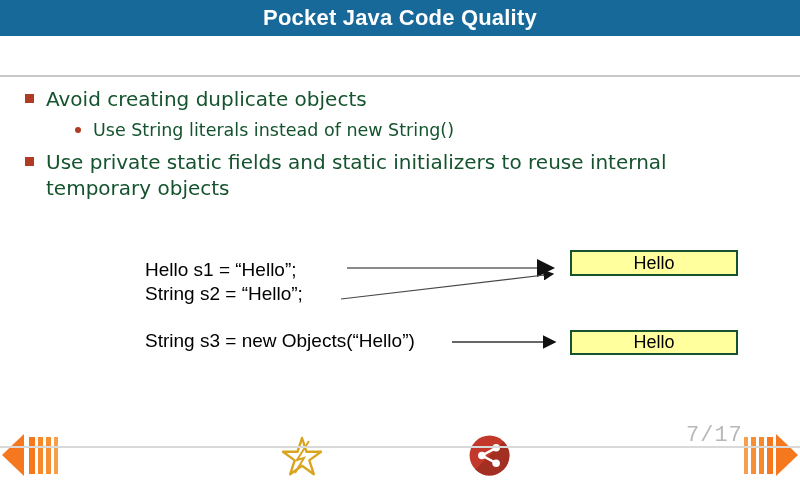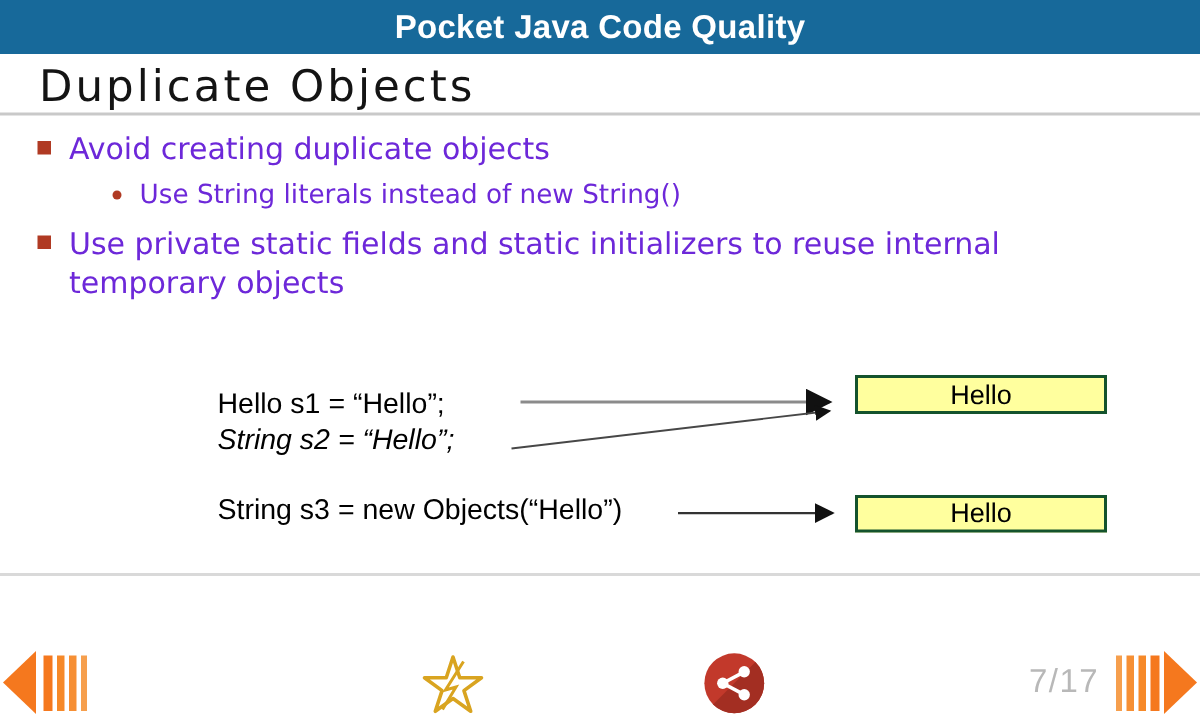--- a/index.html
+++ b/index.html
@@ -1,73 +1,72 @@
 <!DOCTYPE html>
 <html><head>
 <meta charset="utf-8">
 <style>
   * { margin:0; padding:0; box-sizing:border-box; }
   html,body { width:800px; height:480px; background:#ffffff; overflow:hidden;
               font-family:"DejaVu Sans", sans-serif; }
-  #screen { position:relative; width:800px; height:384px; background:#ffffff; }
+  #screen { position:relative; width:800px; height:448px; background:#ffffff; }
 
   
   .titlebar { position:absolute; left:0; top:0; width:800px; height:36px;
               background:#17699A; display:flex; align-items:center; justify-content:center; }
   .titlebar .apptitle { color:#ffffff; font-family:"Liberation Sans", sans-serif;
               font-size:22px; font-weight:bold; letter-spacing:0.2px; }
 
   
   .slide-title { position:absolute; left:26px; top:40px; color:#141414;
               font-size:29px; letter-spacing:2px; font-weight:normal; }
   .title-rule { position:absolute; left:0; top:75px; width:800px; height:2px; background:#c9c9c9; }
 
-  .bullets { position:absolute; left:25px; top:86px; width:740px; color:#6d28d9; }
+  .bullets { position:absolute; left:25px; top:86px; width:740px; color:#14532d; }
   .b-row   { display:flex; align-items:flex-start; }
   .b-sq    { width:9px; height:9px; background:#B03A23; margin:8px 12px 0 0; flex:0 0 auto; }
   .b-dot   { width:6px; height:6px; border-radius:50%; background:#B03A23; margin:9px 12px 0 0; flex:0 0 auto; }
   .b-text-l1 { font-size:20px; line-height:26px; }
   .b-sub     { margin:6px 0 7px 50px; }
   .b-text-l2 { font-size:17.5px; line-height:24px; }
   .b-wide    { max-width:700px; }
 
   
   .code { position:absolute; left:145px; color:#000; font-family:"Liberation Sans", sans-serif;
           font-size:19px; line-height:22px; white-space:nowrap; }
   #code-s1 { top:259px; }
-  #code-s2 { top:283px;font-style:italic; }
+  #code-s2 { top:283px; }
   #code-s3 { top:330px; }
   .pool-box { position:absolute; left:570px; width:168px; height:26px; background:#FFFF9E;
           border:2px solid #14532d; display:flex; align-items:center; justify-content:center;
           font-family:"Liberation Sans", sans-serif; font-size:18px; color:#000; }
   #box1 { top:250px; }
   #box2 { top:330px; height:25px; }
   #arrow-layer { position:absolute; left:0; top:0; width:800px; height:480px; pointer-events:none; }
 
   
   .footer-btn { position:absolute; background:none; border:none; cursor:pointer; padding:0; }
   #btn-prev  { left:0;   top:430px; width:60px; height:50px; }
   #btn-star  { left:279px; top:433px; width:46px; height:46px; }
   #btn-share { left:466px; top:432px; width:47px; height:47px; }
   #btn-next  { left:728px; top:430px; width:72px; height:50px; }
-  .page-indicator { position:absolute; left:686px; top:441px; width:56px;
-          font-family:Liberation Sans, sans-serif; font-size:22px; color:#B8B8B8;
+  .page-indicator { position:absolute; left:686px; top:423px; width:56px;
+          font-family:Liberation Mono, monospace; font-size:22px; color:#B8B8B8;
           text-align:left; letter-spacing:1px; }
   .bottom-edge { position:absolute; left:0; bottom:0; width:800px; height:2px; background:#d9d9d9; }
 </style>
 </head>
 <body>
 
 <div id="screen">
 
   <div class="titlebar">
     <span class="apptitle">Pocket Java Code Quality</span>
   </div>
 
-  <h1 class="slide-title">Duplicate Objects</h1>
   <div class="title-rule"></div>
 
   <div class="bullets">
     <div class="b-row">
       <span class="b-sq"></span>
       <span class="b-text-l1">Avoid creating duplicate objects</span>
     </div>
     <div class="b-row b-sub">
       <span class="b-dot"></span>
       <span class="b-text-l2">Use String literals instead of new String()</span>

